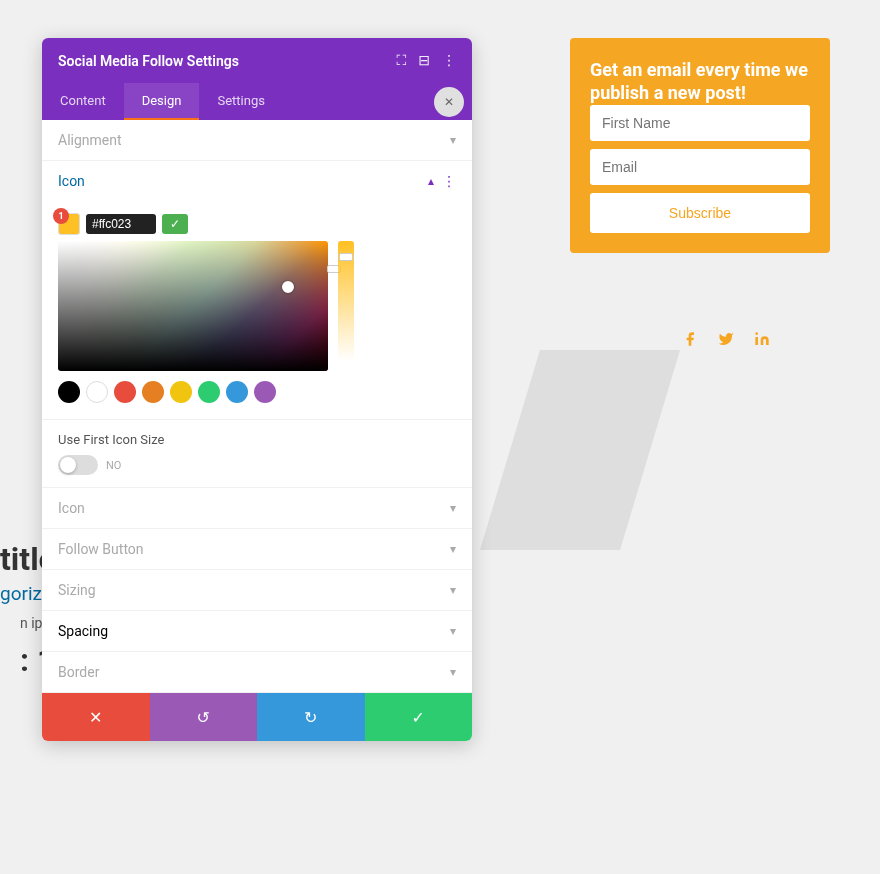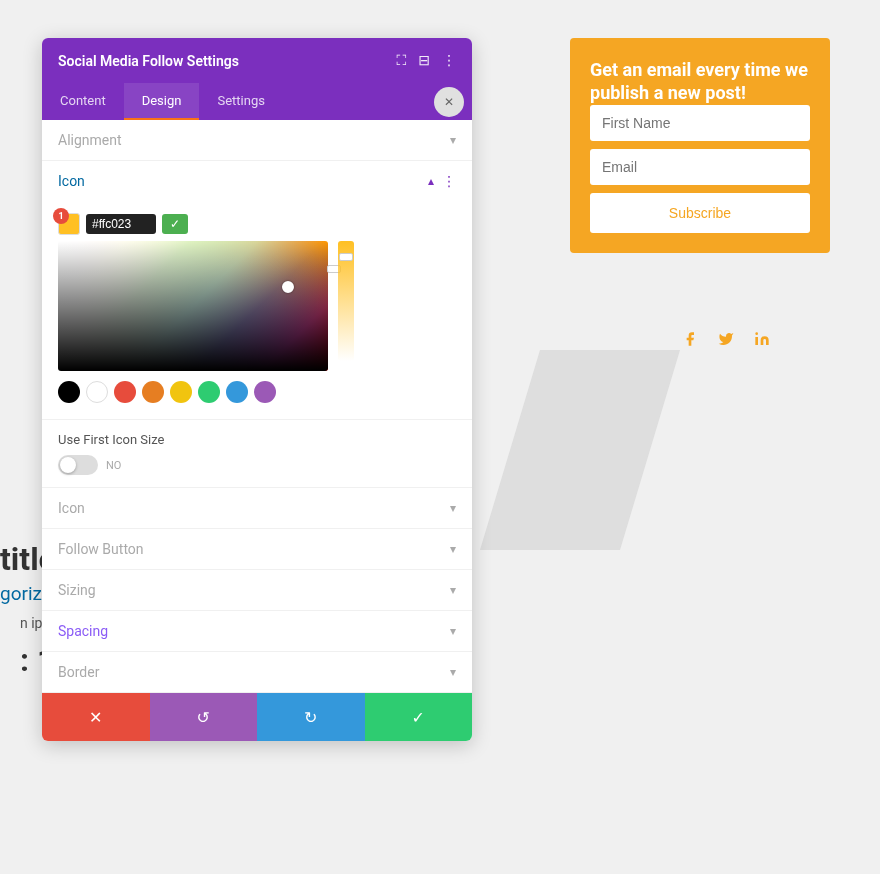--- a/index.html
+++ b/index.html
@@ -430,21 +430,21 @@
       font-size: 16px;
       color: #fff;
     }
     .footer-btn.delete { background: #e74c3c; }
     .footer-btn.undo { background: #9b59b6; }
     .footer-btn.redo { background: #3498db; }
     .footer-btn.confirm { background: #2ecc71; }
 
     
     .section-row.spacing-row .section-label {
-      color: #8b5cf6;
+      color: #000000;
     }
   </style>
 </head>
 <body>
 
 <div class="page-bg"></div>
 
 <div class="diagonal-shape"></div>
 
 <div class="subscribe-widget">

